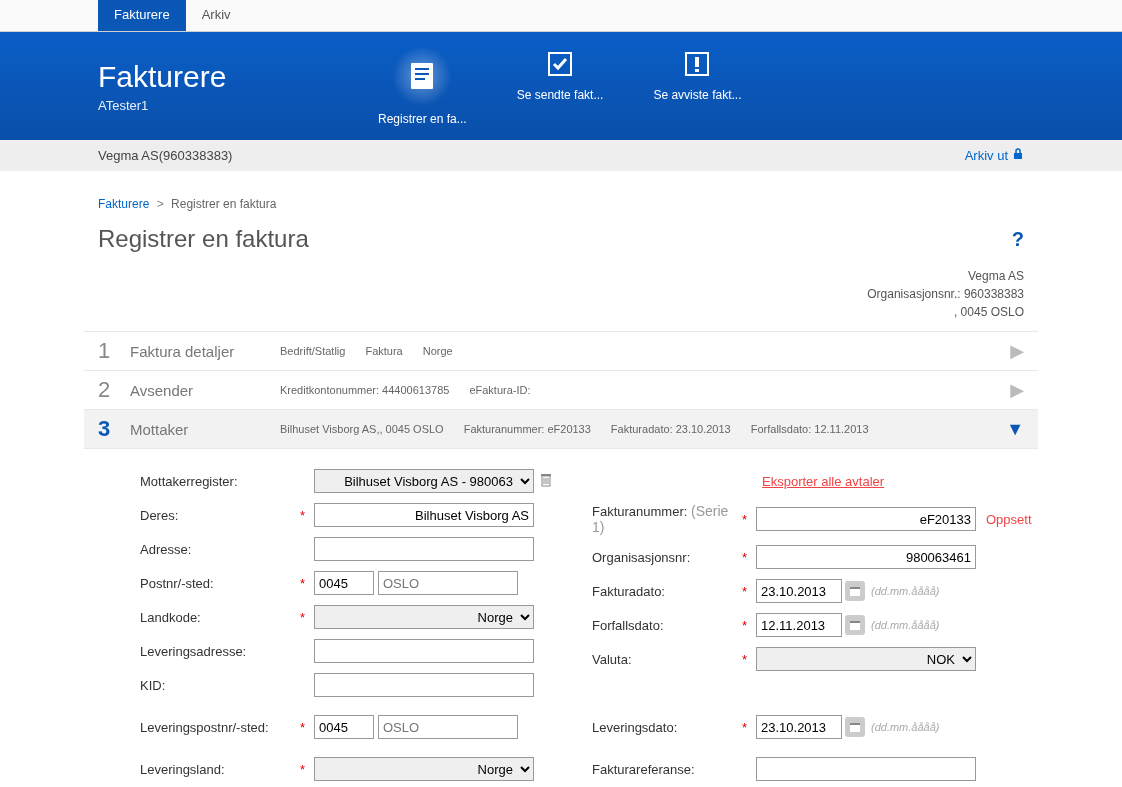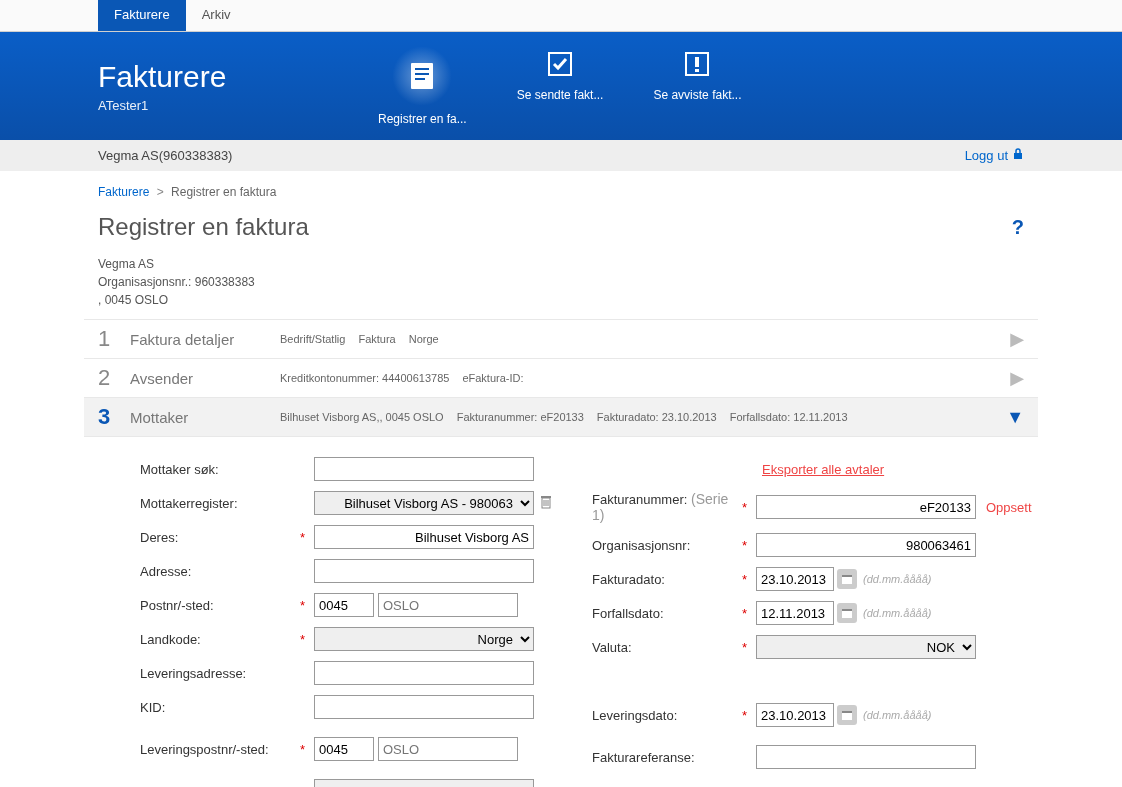--- a/index.html
+++ b/index.html
@@ -19,54 +19,54 @@
   .banner-actions { display: flex; gap: 50px; }
   .banner-action { display: flex; flex-direction: column; align-items: center; font-size: 12px; cursor: pointer; gap: 6px; }
   .banner-action .icon-wrap { width: 36px; height: 36px; display: flex; align-items: center; justify-content: center; }
   .banner-action.glow .icon-wrap { background: radial-gradient(circle, rgba(255,255,255,0.4) 0%, rgba(255,255,255,0) 70%); border-radius: 50%; width: 60px; height: 60px; }
 
   
   .subheader { background: #eee; padding: 8px 98px; display: flex; justify-content: space-between; align-items: center; font-size: 13px; color: #444; }
   .logout { color: #0066cc; cursor: pointer; display: flex; align-items: center; gap: 4px; }
 
   
-  .breadcrumb { padding: 14px 98px 6px 98px; font-size: 12px; }
+  .breadcrumb { padding: 26px 98px 6px 98px; font-size: 12px; }
   .breadcrumb a { color: #0066cc; text-decoration: none; }
   .breadcrumb .sep { color: #888; margin: 0 4px; }
   .breadcrumb .cur { color: #666; }
 
   
   .pagetitle-row { display: flex; align-items: center; padding: 8px 98px 14px 98px; }
   .pagetitle { font-size: 24px; color: #555; font-weight: normal; flex: 1; }
   .help { color: #0a57b5; font-size: 20px; font-weight: bold; cursor: pointer; }
 
   
-  .company-block { padding: 0 98px 10px 98px; font-size: 12px; color: #555; line-height: 1.5; }
+  .company-block { padding: 0 98px 10px 98px; font-size: 12px; color: #555; line-height: 1.5; text-align: right; }
 
   
   .steps { padding: 0 84px; }
   .step { display: flex; align-items: center; padding: 6px 14px; border-top: 1px solid #e8e8e8; }
   .step:last-child { border-bottom: 1px solid #e8e8e8; }
   .step.active { background: #f2f2f2; }
   .step-num { font-size: 22px; color: #888; width: 32px; }
   .step.active .step-num { color: #0a57b5; font-weight: bold; }
   .step-label { width: 150px; color: #777; font-size: 15px; }
-  .step-summary { flex: 1; font-size: 11px; color: #666; display: flex; gap: 13px; flex-wrap: wrap; }
+  .step-summary { flex: 1; font-size: 11px; color: #666; display: flex; gap: 20px; flex-wrap: wrap; }
   .step-chevron { color: #bbb; font-size: 18px; }
   .step.active .step-chevron { color: #0a57b5; }
 
   
   .form-area { padding: 20px 98px 30px 140px; display: flex; gap: 40px; }
   .form-col { flex: 1; }
   .form-row { display: flex; align-items: center; margin-bottom: 10px; min-height: 24px; }
   .form-row label { width: 160px; font-size: 13px; color: #333; }
   .req { color: #d00; margin-right: 6px; width: 8px; display: inline-block; }
   .form-row input[type=text], .form-row select { border: 1px solid #999; padding: 3px 4px; font-size: 13px; height: 24px; }
   .w-full { width: 220px; text-align: right; }
-  .w-date { width: 78px; }
+  .w-date { width: 86px; }
   .w-postnr { width: 60px; }
   .w-sted { width: 140px; }
   .placeholder-grey { color: #aaa; }
   .hint { font-size: 11px; color: #aaa; margin-left: 6px; font-style: italic; }
   .link { color: #ef4444; text-decoration: underline; cursor: pointer; font-size: 13px; }
   .trash-icon { margin-left: 6px; color: #888; cursor: pointer; }
   .cal-icon { display: inline-flex; width: 20px; height: 20px; background: #ccc; border-radius: 3px; align-items: center; justify-content: center; margin-left: 3px; vertical-align: middle; }
   .cal-icon svg { fill: #fff; }
   .series { font-size: 14px; color: #999; margin-right: 19px; }
   .rightcol .form-row label { width: 150px; }
@@ -117,21 +117,21 @@
             </svg>
         </div>
         <span>Se avviste fakt...</span>
       </div>
     </div>
   </div>
 
   <div class="subheader">
     <span>Vegma AS(960338383)</span>
     <span class="logout">
-      <span>Logg ut</span>
+      <span>Arkiv ut</span>
       <span>
         <svg width="12" height="12" viewBox="0 0 12 12">
             <rect x="2" y="5" width="8" height="6" fill="#0066cc"></rect>
             <path d="M4 5 v-2 a2 2 0 0 1 4 0 v2" fill="none" stroke="#0066cc" stroke-width="1.5"></path>
           </svg>
       </span>
     </span>
   </div>
 
   <div class="breadcrumb">
@@ -181,25 +181,20 @@
         <span>Forfallsdato: 12.11.2013</span>
       </span>
       <span class="step-chevron">▼</span>
     </div>
   </div>
 
   <div class="form-area">
 
     <div class="form-col">
 
-      <div class="form-row">
-        <label>Mottaker søk:</label>
-        <span class="req"></span>
-        <input type="text" class="w-full" value="" style="">
-      </div>
 
       <div class="form-row">
         <label>Mottakerregister:</label>
         <span class="req"></span>
         <select class="w-full">
           <option>Bilhuset Visborg AS - 980063</option>
         </select>
         <span class="trash-icon">
           <svg width="12" height="14" viewBox="0 0 12 14">
               <rect x="2" y="3" width="8" height="10" fill="none" stroke="#888"></rect>

